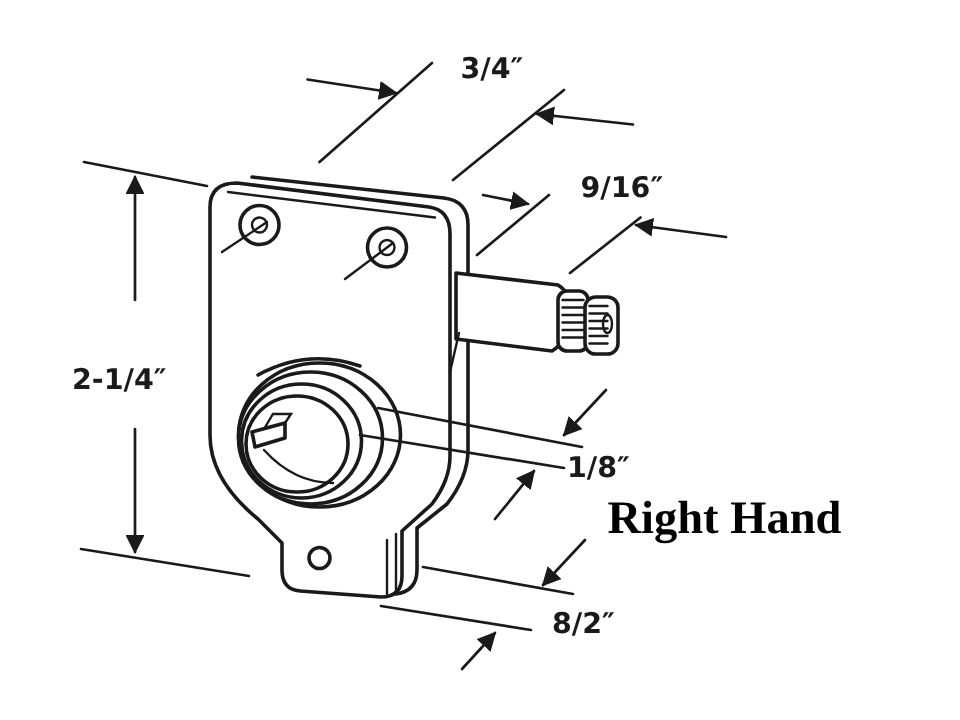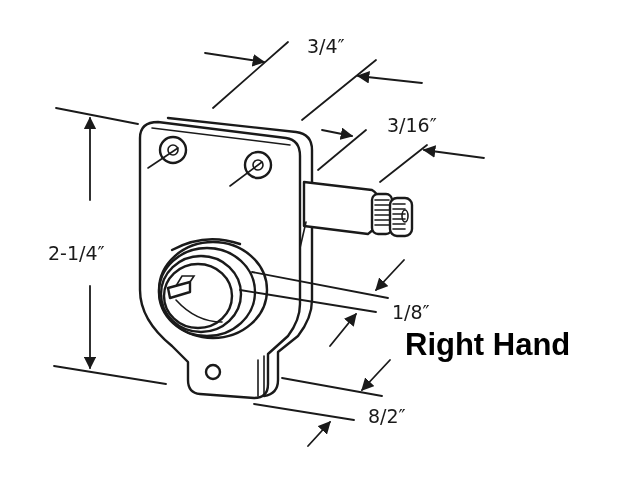--- a/index.html
+++ b/index.html
@@ -10,24 +10,25 @@
     .dim-line { fill: none; stroke: #1a1a1a; stroke-width: 1.8; stroke-linecap: round; }
     .arrowhead { fill: #1a1a1a; stroke: none; }
     .fill-white { fill: #ffffff; }
     .dim-label {
       position: absolute;
       font-family: "DejaVu Sans", sans-serif;
       font-size: 19px;
       color: #1a1a1a;
       white-space: nowrap;
       line-height: 1;
+      font-weight: bold;
     }
     .title-label {
       position: absolute;
-      font-family: Liberation Sans, sans-serif;
+      font-family: Liberation Serif, serif;
       font-weight: bold;
       font-size: 31px;
       color: #000000;
       white-space: nowrap;
       line-height: 1;
     }
   </style>
 </head>
 <body>
 
@@ -135,17 +136,17 @@
 
   <g>
     <path class="dim-line" d="M 282 378 L 382 396"></path>
     <path class="dim-line" d="M 254 404 L 354 420"></path>
     <path class="dim-line" marker-end="url(#arr)" d="M 390 360 L 362 390"></path>
     <path class="dim-line" marker-end="url(#arr)" d="M 308 446 L 330 422"></path>
   </g>
 </svg>
 
 <div class="dim-label" style="left:307px; top:37px;">3/4″</div>
-<div class="dim-label" style="left:387px; top:116px;">3/16″</div>
+<div class="dim-label" style="left:387px; top:116px;">9/16″</div>
 <div class="dim-label" style="left:48px; top:244px;">2-1/4″</div>
-<div class="dim-label" style="left:392px; top:303px;">1/8″</div>
+<div class="dim-label" style="left:378px; top:303px;">1/8″</div>
 <div class="dim-label" style="left:368px; top:407px;">8/2″</div>
 <div class="title-label" style="left:405px; top:329px;">Right Hand</div>
 
 </body></html>

